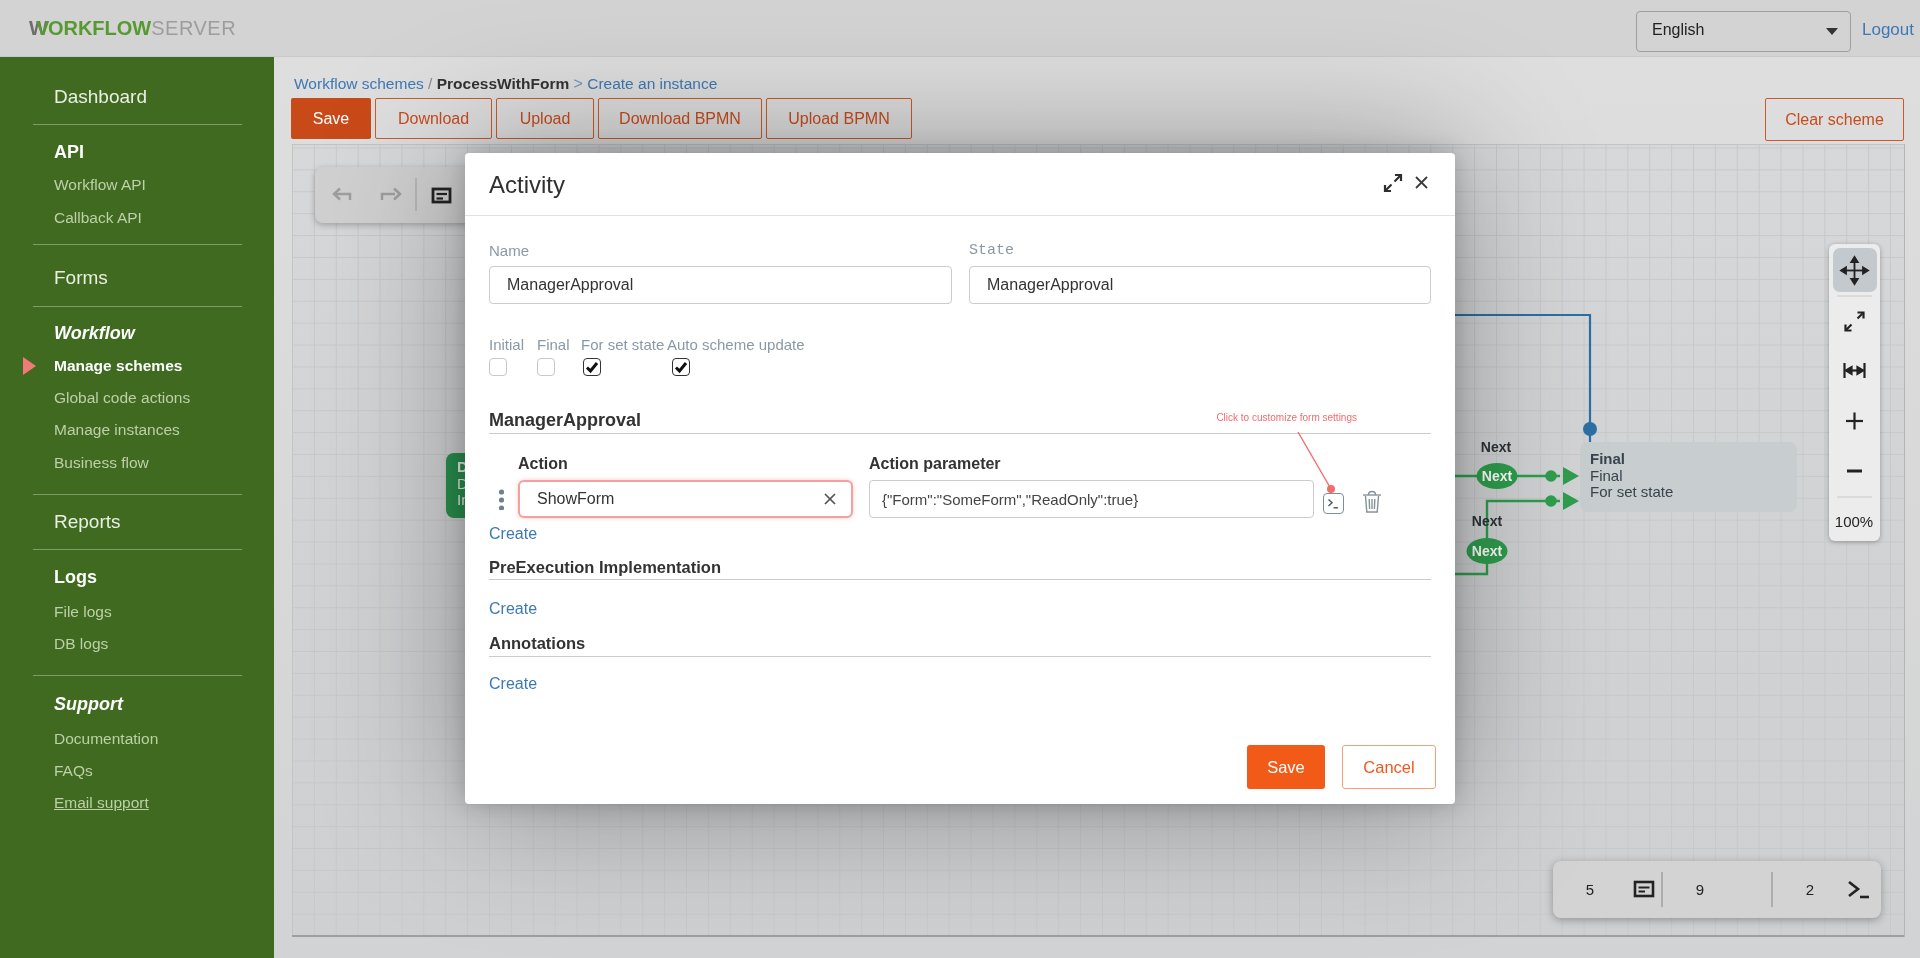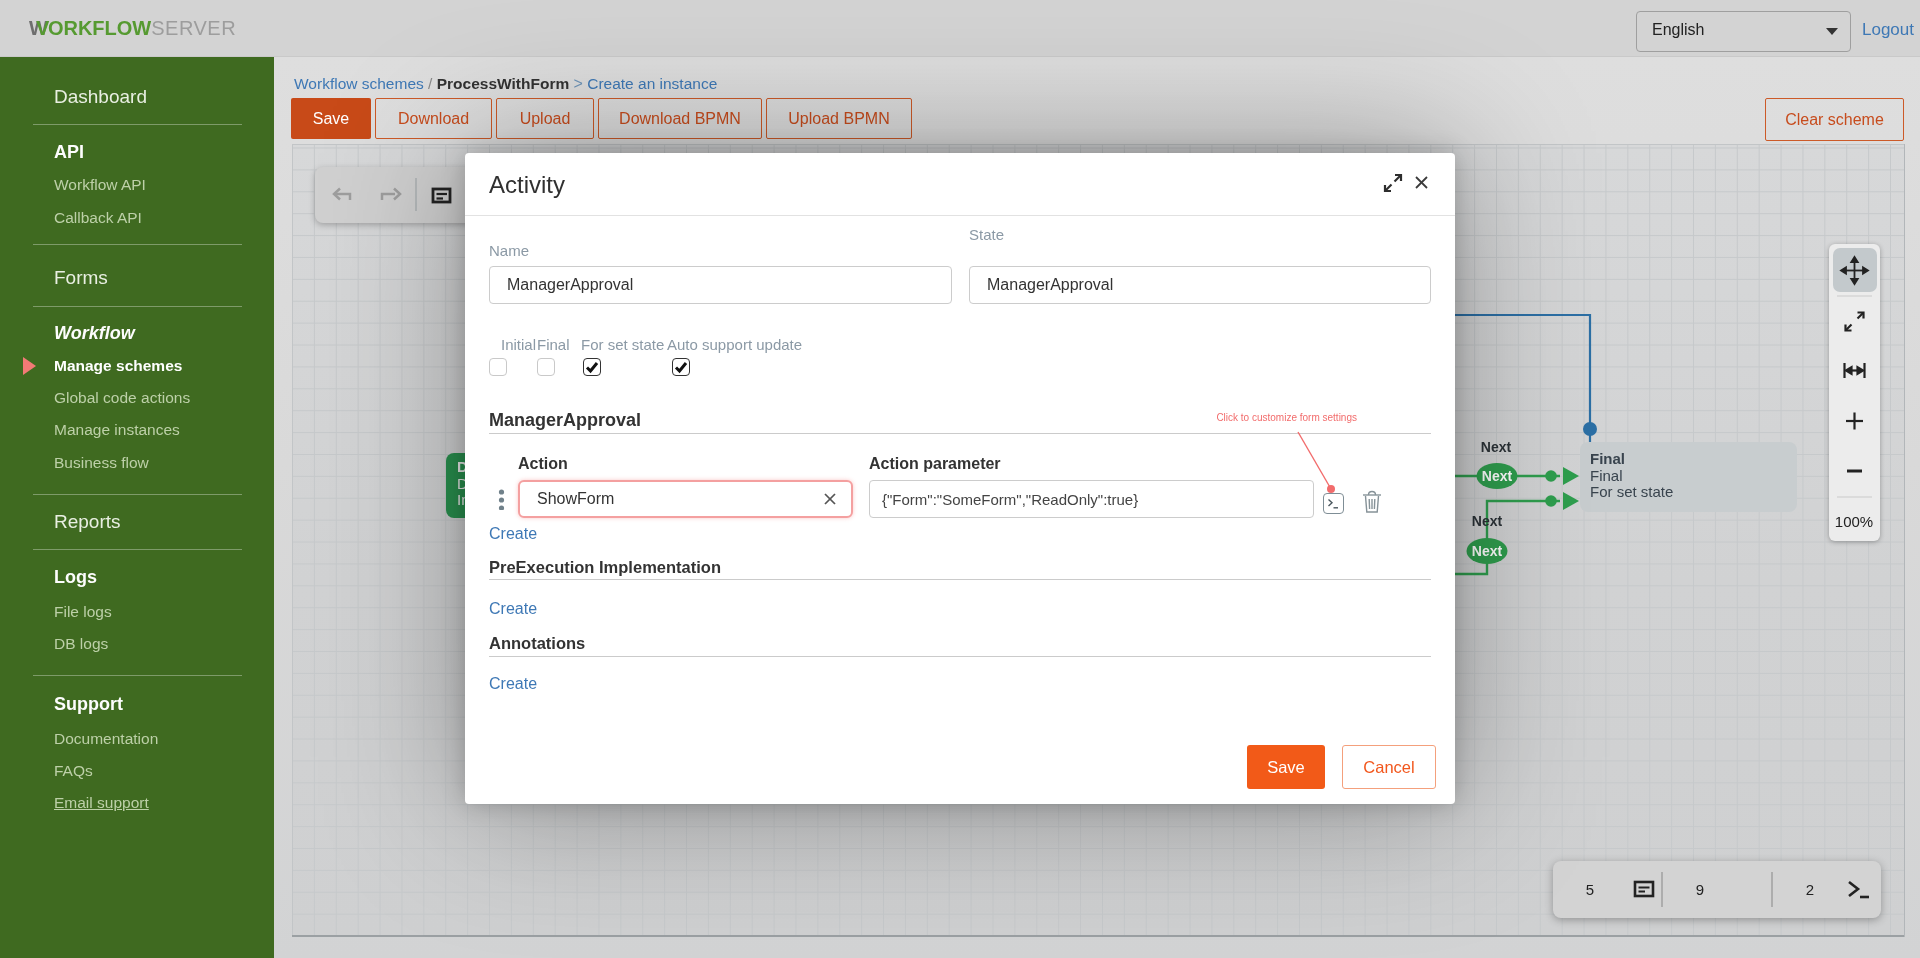--- a/index.html
+++ b/index.html
@@ -41,21 +41,21 @@
 <div class="s-item" style="top:389px;">Global code actions</div>
 <div class="s-item" style="top:421px;">Manage instances</div>
 <div class="s-item" style="top:454px;">Business flow</div>
 <div class="s-hr" style="top:494px;"></div>
 <div class="s-big" style="top:511px;">Reports</div>
 <div class="s-hr" style="top:549px;"></div>
 <div class="s-bold" style="top:567px;">Logs</div>
 <div class="s-item" style="top:603px;">File logs</div>
 <div class="s-item" style="top:635px;">DB logs</div>
 <div class="s-hr" style="top:675px;"></div>
-<div class="s-bold" style="top:694px;">Support</div>
+<div class="s-bold" style="top:694px;font-style:italic;">Support</div>
 <div class="s-item" style="top:730px;">Documentation</div>
 <div class="s-item" style="top:762px;">FAQs</div>
 <div class="s-item" style="top:794px;text-decoration:underline;">Email support</div>
 
 <div class="abs" style="left:274px;top:57px;width:1646px;height:901px;background:linear-gradient(180deg,#dedede 0%,#d9d9d9 45%,#d2d3d4 100%);"></div>
 
 <div class="abs" style="left:294px;top:75px;font-size:15.5px;color:#3e78b5;">
   Workflow schemes <span style="color:#8a8a8a;">/</span> <span style="color:#333;font-weight:bold;">ProcessWithForm</span> <span style="color:#6d94b8;font-size:16px;">&gt;</span> Create an instance
 </div>
 
@@ -199,27 +199,27 @@
   <svg class="m" style="left:949px;top:22px;" width="15" height="15" viewBox="0 0 15 15">
     <g stroke="#3a3a3a" stroke-width="1.8">
         <line x1="2" y1="2" x2="13" y2="13"></line>
         <line x1="13" y1="2" x2="2" y2="13"></line>
       </g>
   </svg>
   <div class="m m-div" style="left:0;top:62px;width:990px;background:#e2e2e2;"></div>
 
   <div class="m m-label" style="left:24px;top:89px;">Name</div>
   <div class="m m-input" style="left:24px;top:113px;width:463px;height:38px;">ManagerApproval</div>
-  <div class="m m-label" style="left:504px;top:73px;">State</div>
+  <div class="m m-label" style="left:504px;top:89px;font-family:Liberation Mono, monospace;">State</div>
   <div class="m m-input" style="left:504px;top:113px;width:462px;height:38px;">ManagerApproval</div>
 
-  <div class="m m-label" style="left:24px;top:183px;margin-left:12px;">Initial</div>
+  <div class="m m-label" style="left:24px;top:183px;">Initial</div>
   <div class="m m-label" style="left:72px;top:183px;">Final</div>
   <div class="m m-label" style="left:116px;top:183px;">For set state</div>
-  <div class="m m-label" style="left:202px;top:183px;">Auto support update</div>
+  <div class="m m-label" style="left:202px;top:183px;">Auto scheme update</div>
   <div class="m" style="left:24px;top:205px;width:18px;height:18px;border:1px solid #c9c9c9;border-radius:4px;"></div>
   <div class="m" style="left:72px;top:205px;width:18px;height:18px;border:1px solid #c9c9c9;border-radius:4px;"></div>
   <div class="m" style="left:118px;top:205px;width:18px;height:18px;border:1.5px solid #333;border-radius:4px;"></div>
   <svg class="m" style="left:120px;top:207px;" width="14" height="14" viewBox="0 0 14 14">
       <path d="M2 7.5 L5.5 11 L12 3" stroke="#111" stroke-width="3" fill="none"></path>
     </svg>
   <div class="m" style="left:207px;top:205px;width:18px;height:18px;border:1.5px solid #333;border-radius:4px;"></div>
   <svg class="m" style="left:209px;top:207px;" width="14" height="14" viewBox="0 0 14 14">
       <path d="M2 7.5 L5.5 11 L12 3" stroke="#111" stroke-width="3" fill="none"></path>
     </svg>

